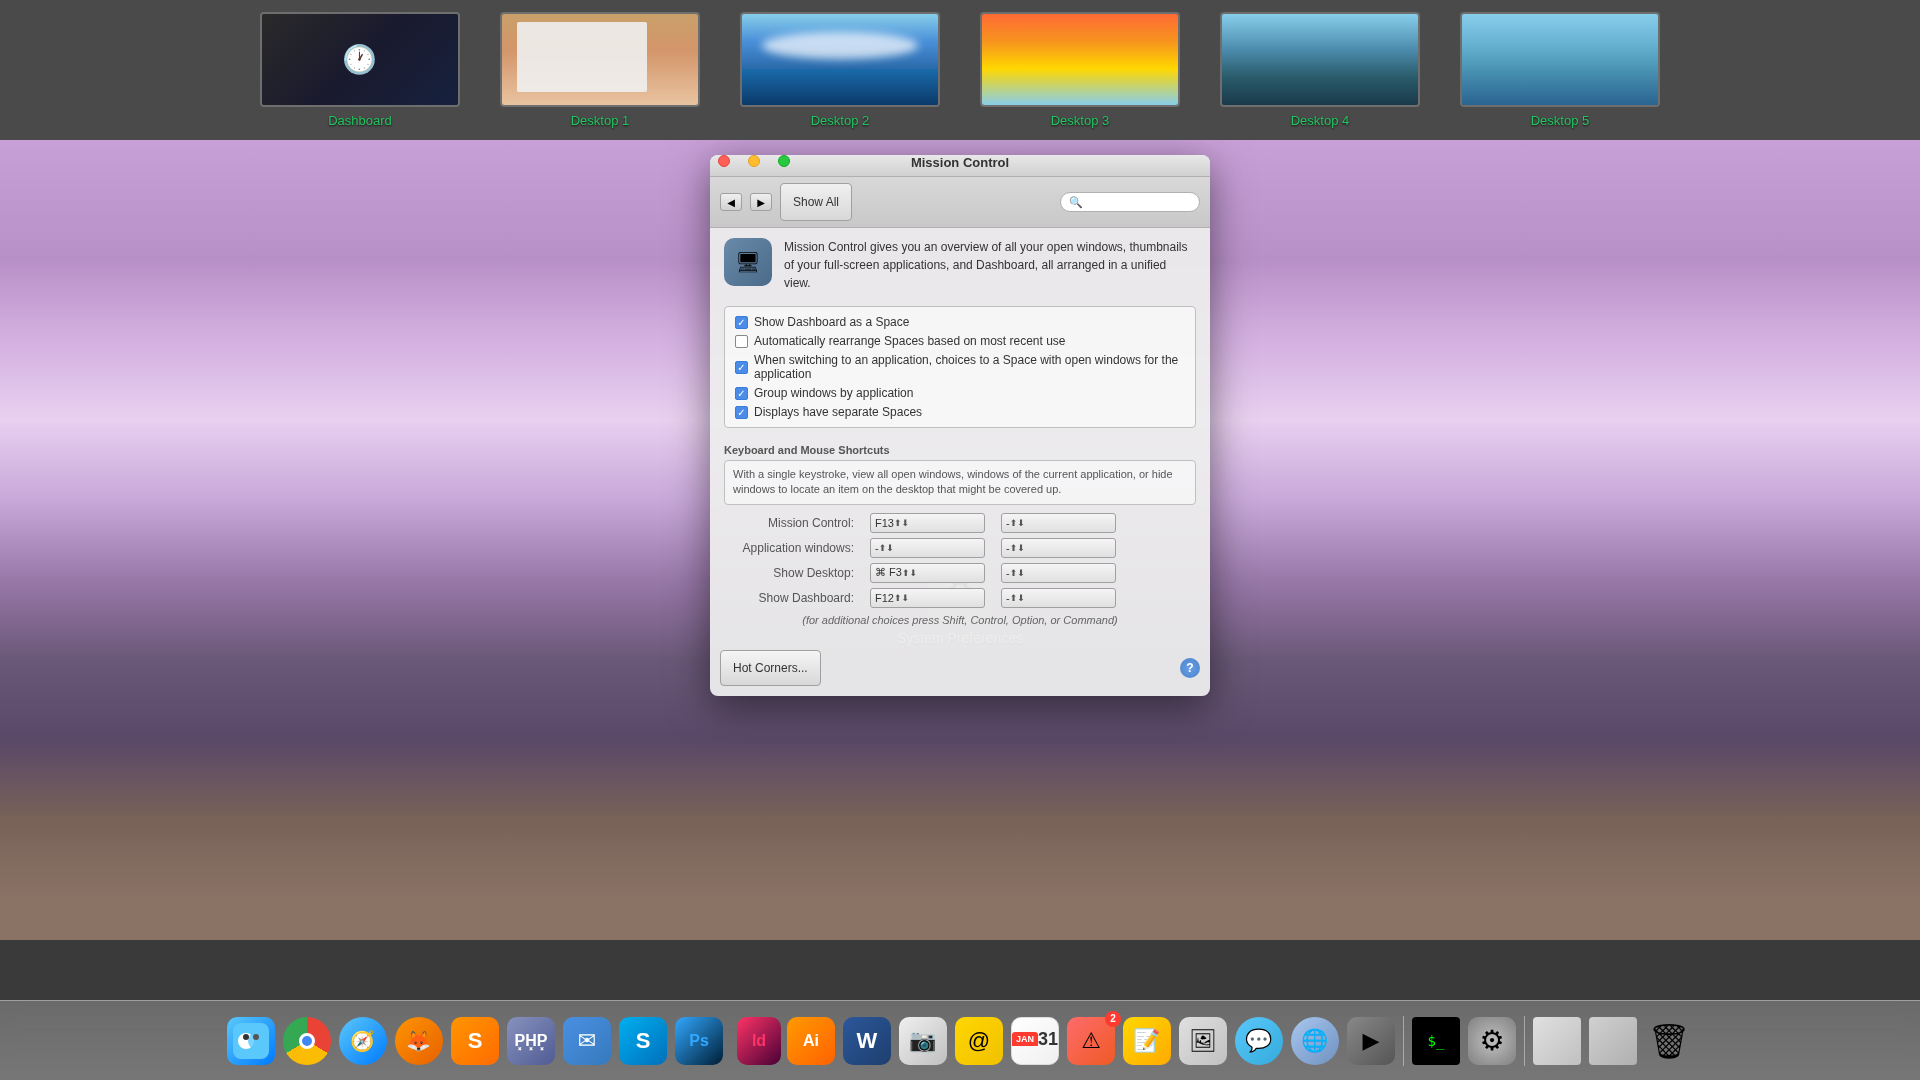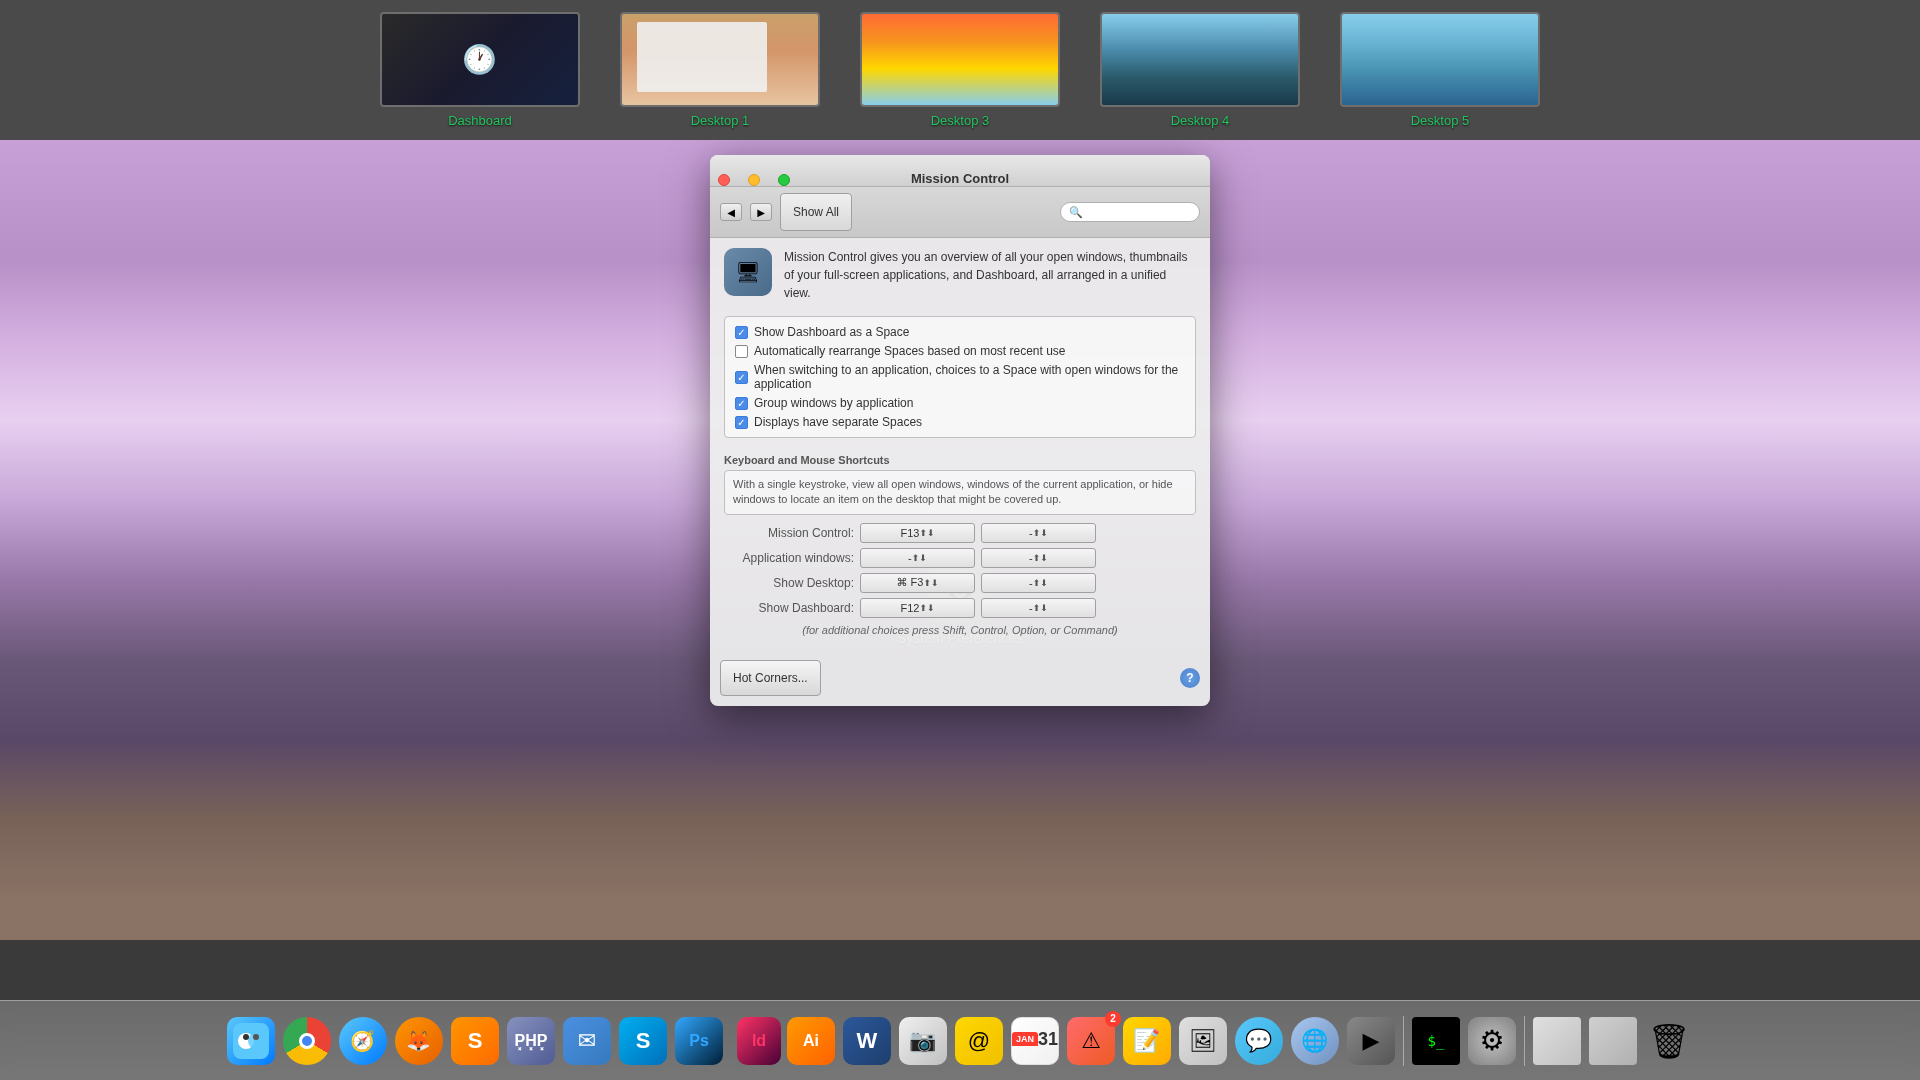--- a/index.html
+++ b/index.html
@@ -175,24 +175,24 @@
       left: 50%;
       transform: translateX(-50%);
       width: 500px;
       background: rgba(236, 236, 236, 0.95);
       border-radius: 8px;
       box-shadow: 0 10px 40px rgba(0,0,0,0.5);
       overflow: hidden;
     }
 
     .mc-titlebar {
-      height: 32px;
+      height: 22px;
       background: linear-gradient(to bottom, #e8e8e8, #d0d0d0);
       display: flex;
-      align-items: flex-end;
+      align-items: flex-start;
       padding: 0 8px;
       gap: 18px;
       position: relative;
       border-bottom: 1px solid #b0b0b0;
     }
 
     .traffic-btn {
       width: 12px;
       height: 12px;
       border-radius: 50%;
@@ -342,21 +342,21 @@
       border: 1px solid #c0c0c0;
       border-radius: 4px;
       padding: 6px 8px;
       margin-bottom: 8px;
       line-height: 1.4;
     }
 
     .shortcut-row {
       display: flex;
       align-items: center;
-      gap: 6px;
+      gap: 16px;
       margin-bottom: 5px;
       font-size: 12px;
       color: #333;
     }
 
     .shortcut-label {
       text-align: right;
       min-width: 130px;
       font-size: 12px;
       color: #555;
@@ -365,21 +365,21 @@
     .shortcut-select {
       height: 20px;
       background: linear-gradient(to bottom, #f5f5f5, #e0e0e0);
       border: 1px solid #a0a0a0;
       border-radius: 3px;
       font-size: 11px;
       padding: 0 4px;
       width: 115px;
       display: flex;
       align-items: center;
-      justify-content: center;
+      justify-content: flex-start;
       cursor: pointer;
     }
 
     .select-arrow {
       font-size: 9px;
       color: #555;
     }
 
     .shortcuts-note {
       text-align: center;
@@ -520,20 +520,29 @@
 
   <div class="desktop-thumb">
     <div class="desktop-thumb-img">
       <div class="desktop1-bg">
         <div class="desktop1-window"></div>
       </div>
     </div>
     <span class="desktop-thumb-label">Desktop 1</span>
   </div>
 
+  <div class="desktop-thumb">
+    <div class="desktop-thumb-img">
+      <div class="desktop2-bg">
+        <div style="position:absolute;bottom:0;left:0;right:0;height:40%;background:linear-gradient(to bottom,#1a6aaa,#0a3a6a);"></div>
+        <div style="position:absolute;top:20%;left:10%;width:80%;height:30%;background:rgba(255,255,255,0.7);border-radius:50%;filter:blur(4px);"></div>
+      </div>
+    </div>
+    <span class="desktop-thumb-label">Desktop 2</span>
+  </div>
 
   <div class="desktop-thumb">
     <div class="desktop-thumb-img">
       <div class="desktop3-bg"></div>
     </div>
     <span class="desktop-thumb-label">Desktop 3</span>
   </div>
 
   <div class="desktop-thumb">
     <div class="desktop-thumb-img">

